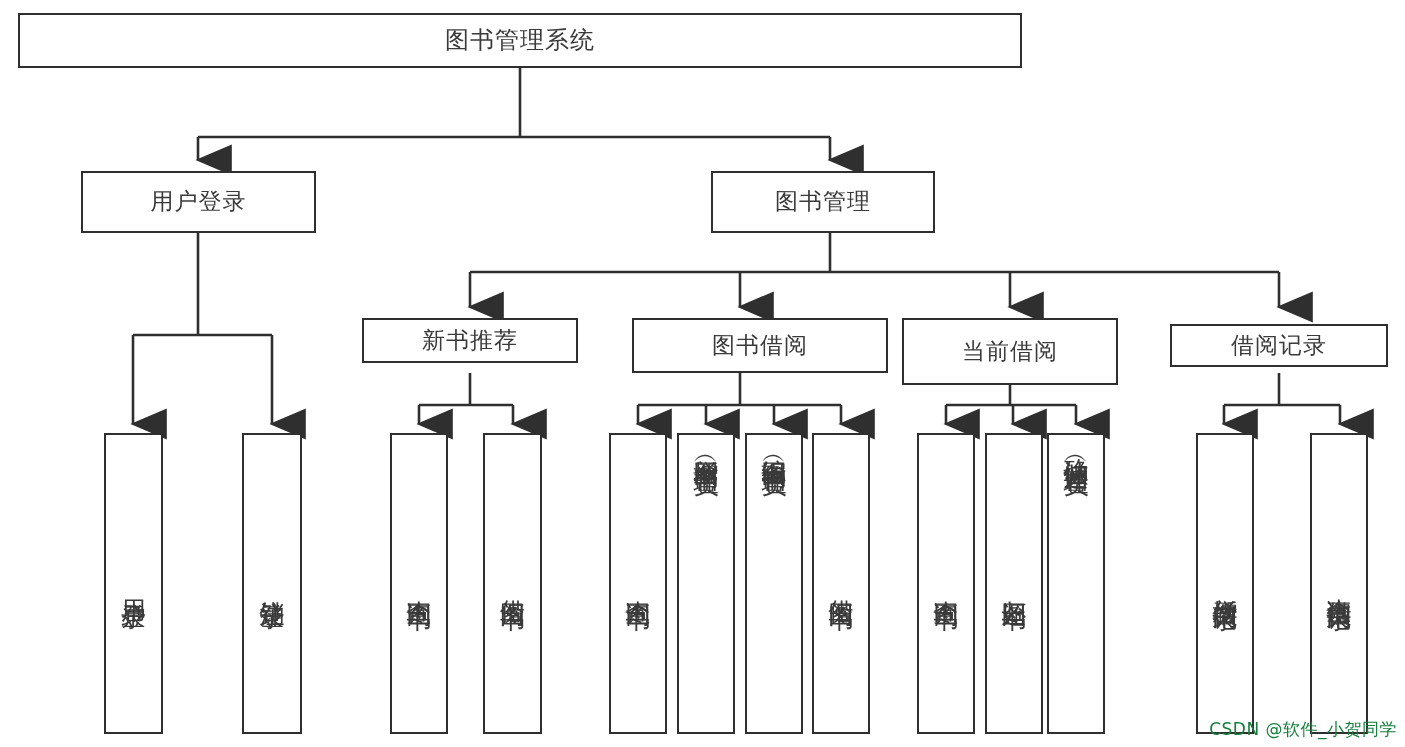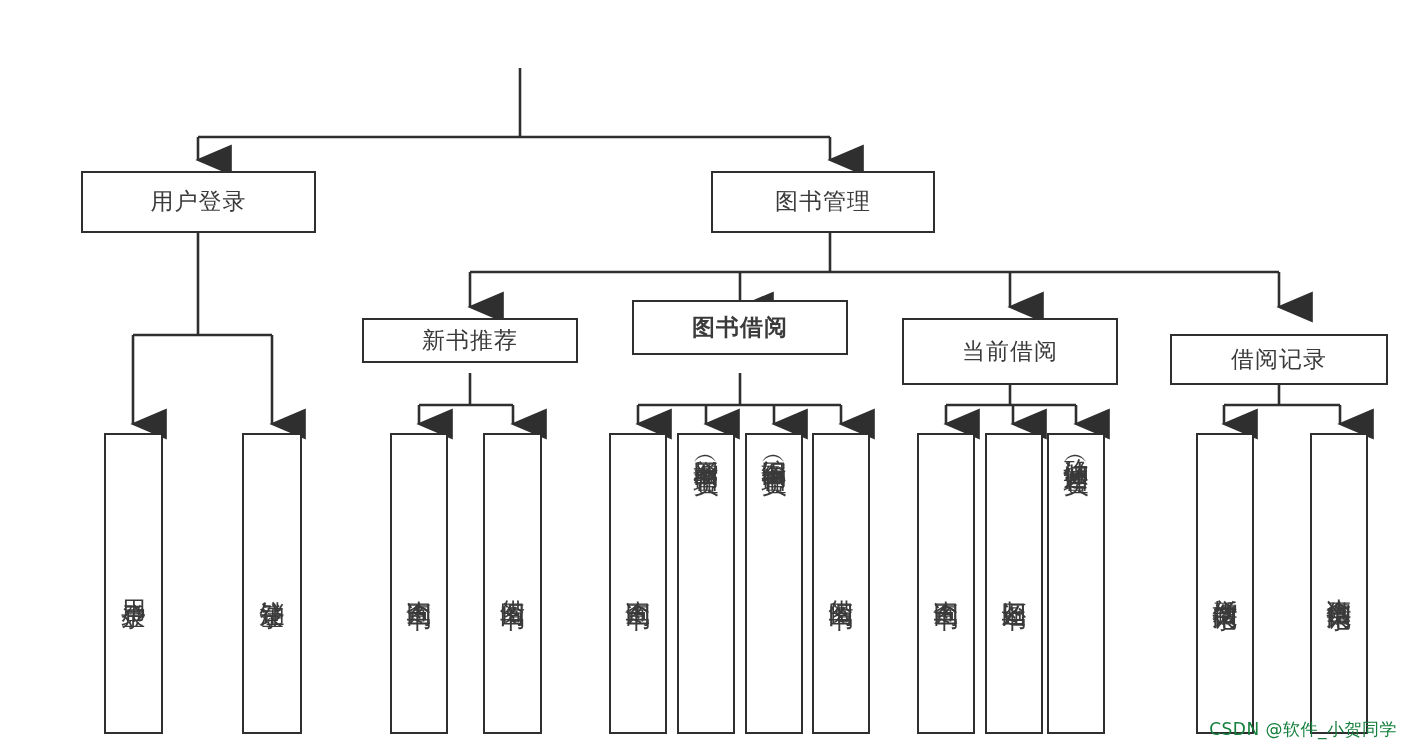--- a/index.html
+++ b/index.html
@@ -125,38 +125,41 @@
       <path d="M 1013 405 L 1013 424" marker-end="url(#arrow)"></path>
       <path d="M 1076 405 L 1076 424" marker-end="url(#arrow)"></path>
 
       <path d="M 1279 373 L 1279 405"></path>
       <path d="M 1224 405 L 1340 405"></path>
       <path d="M 1224 405 L 1224 424" marker-end="url(#arrow)"></path>
       <path d="M 1340 405 L 1340 424" marker-end="url(#arrow)"></path>
     </g>
   </svg>
 
+  <div class="node horiz root" style="left:18px; top:13px; width:1004px; height:55px;">
+    <span>图书管理系统</span>
+  </div>
 
   <div class="node horiz" style="left:81px; top:171px; width:235px; height:62px;">
     <span>用户登录</span>
   </div>
   <div class="node horiz" style="left:711px; top:171px; width:224px; height:62px;">
     <span>图书管理</span>
   </div>
 
   <div class="node horiz" style="left:362px; top:318px; width:216px; height:45px;">
     <span>新书推荐</span>
   </div>
-  <div class="node horiz" style="left:632px; top:300px; width:216px; height:55px;font-weight:bold;">
+  <div class="node horiz" style="left:632px; top:318px; width:256px; height:55px;">
     <span>图书借阅</span>
   </div>
   <div class="node horiz" style="left:902px; top:318px; width:216px; height:67px;">
     <span>当前借阅</span>
   </div>
-  <div class="node horiz" style="left:1170px; top:334px; width:218px; height:51px;">
+  <div class="node horiz" style="left:1170px; top:324px; width:218px; height:43px;">
     <span>借阅记录</span>
   </div>
 
   <div class="node leaf mid" style="left:104px; top:433px; width:59px; height:301px;">
     <span class="vtext">用户登录</span>
   </div>
   <div class="node leaf mid" style="left:242px; top:433px; width:60px; height:301px;">
     <span class="vtext">注销登录</span>
   </div>
 

